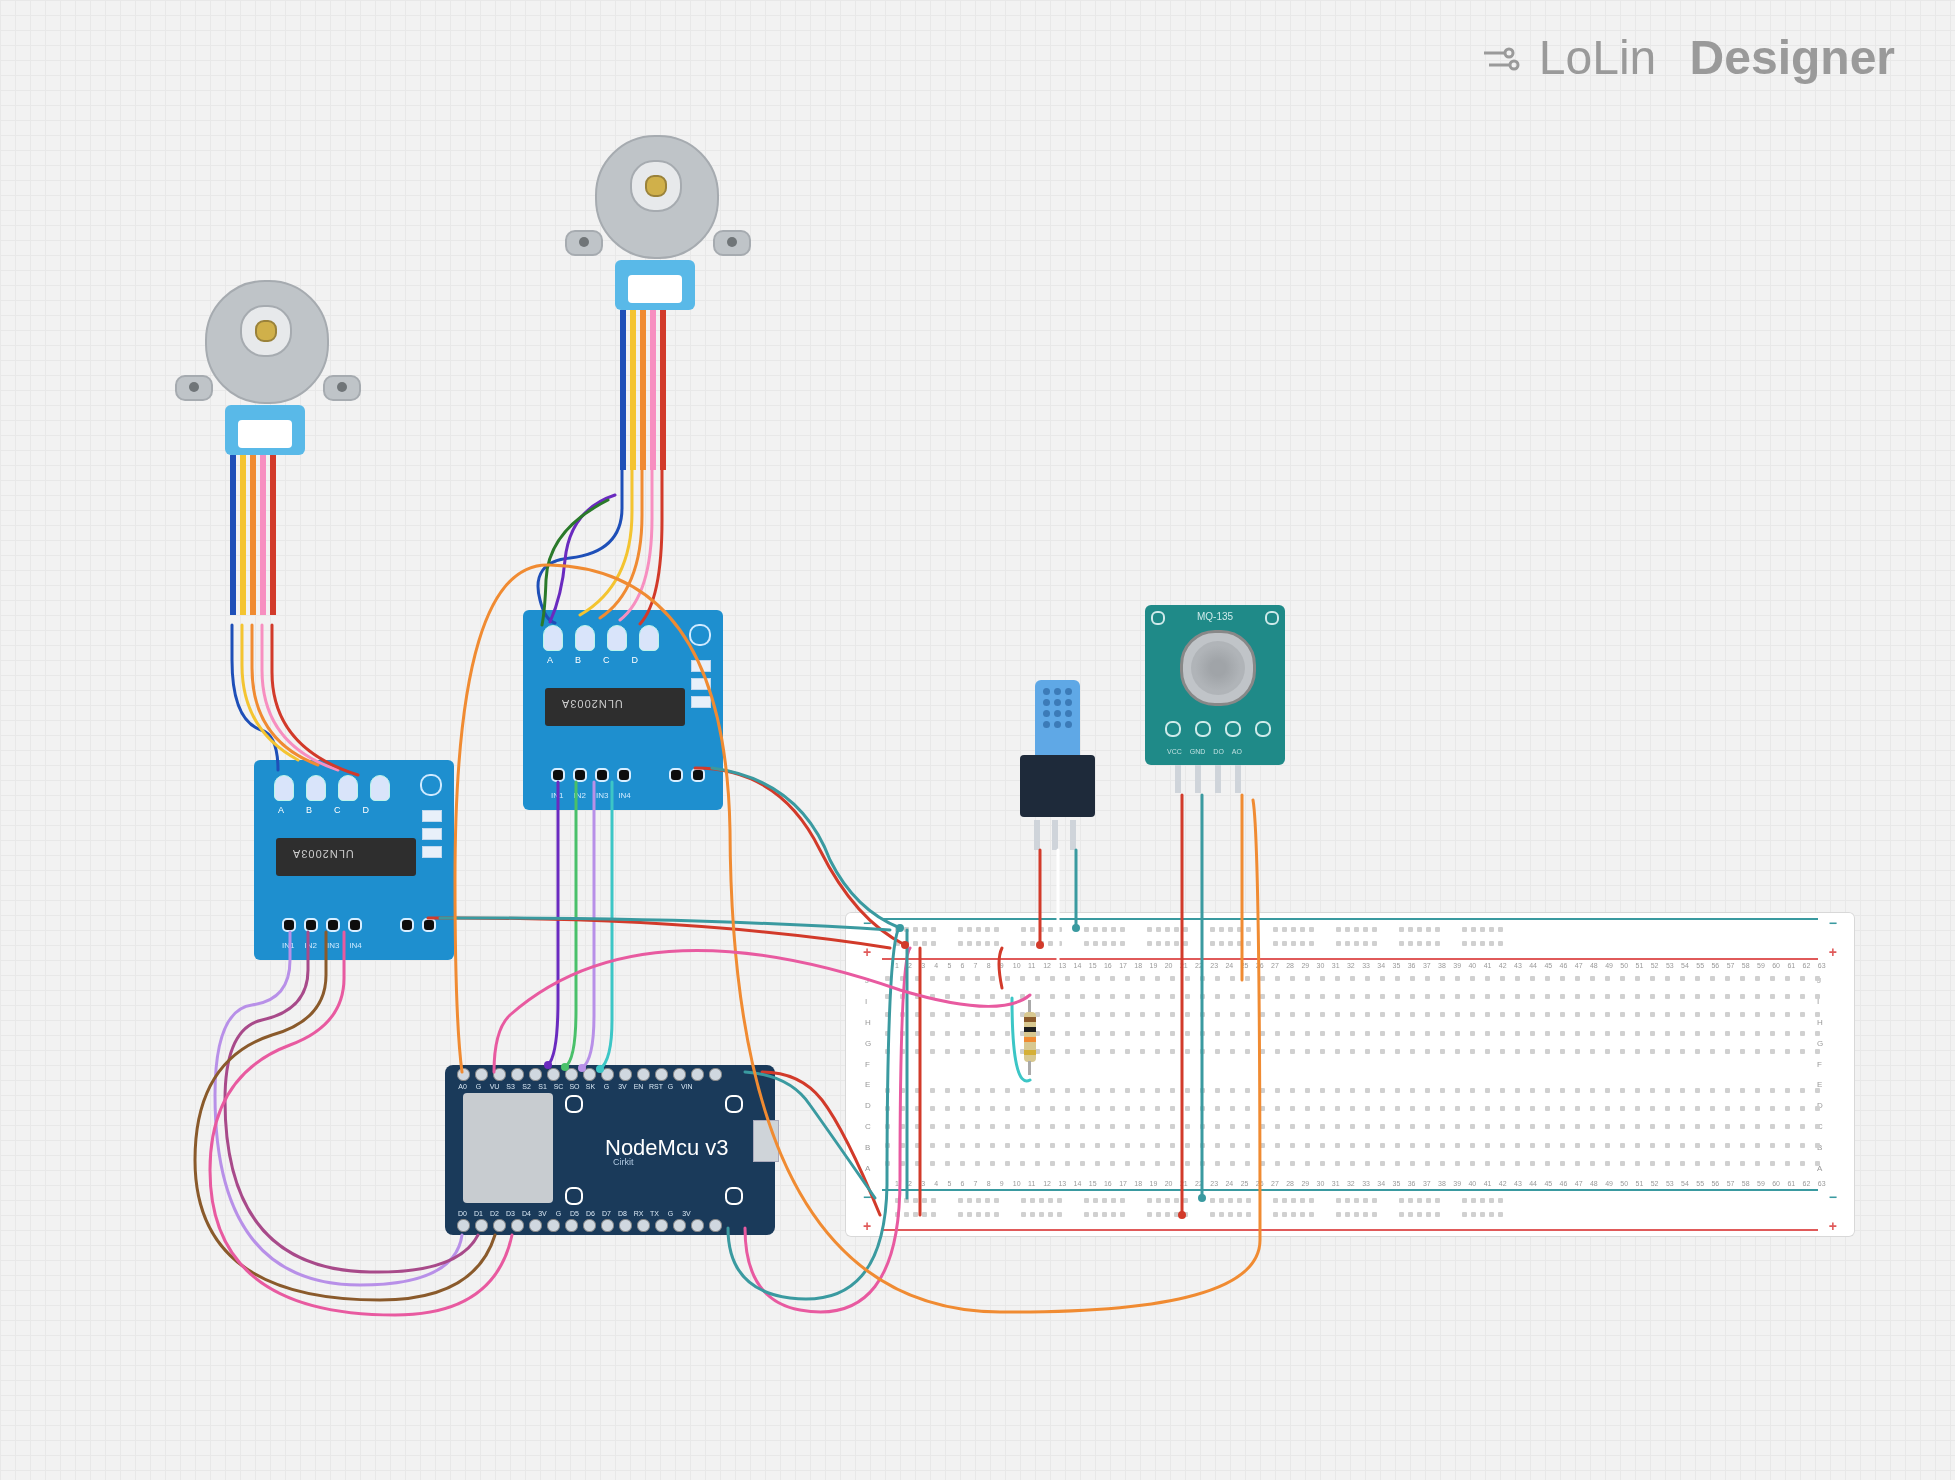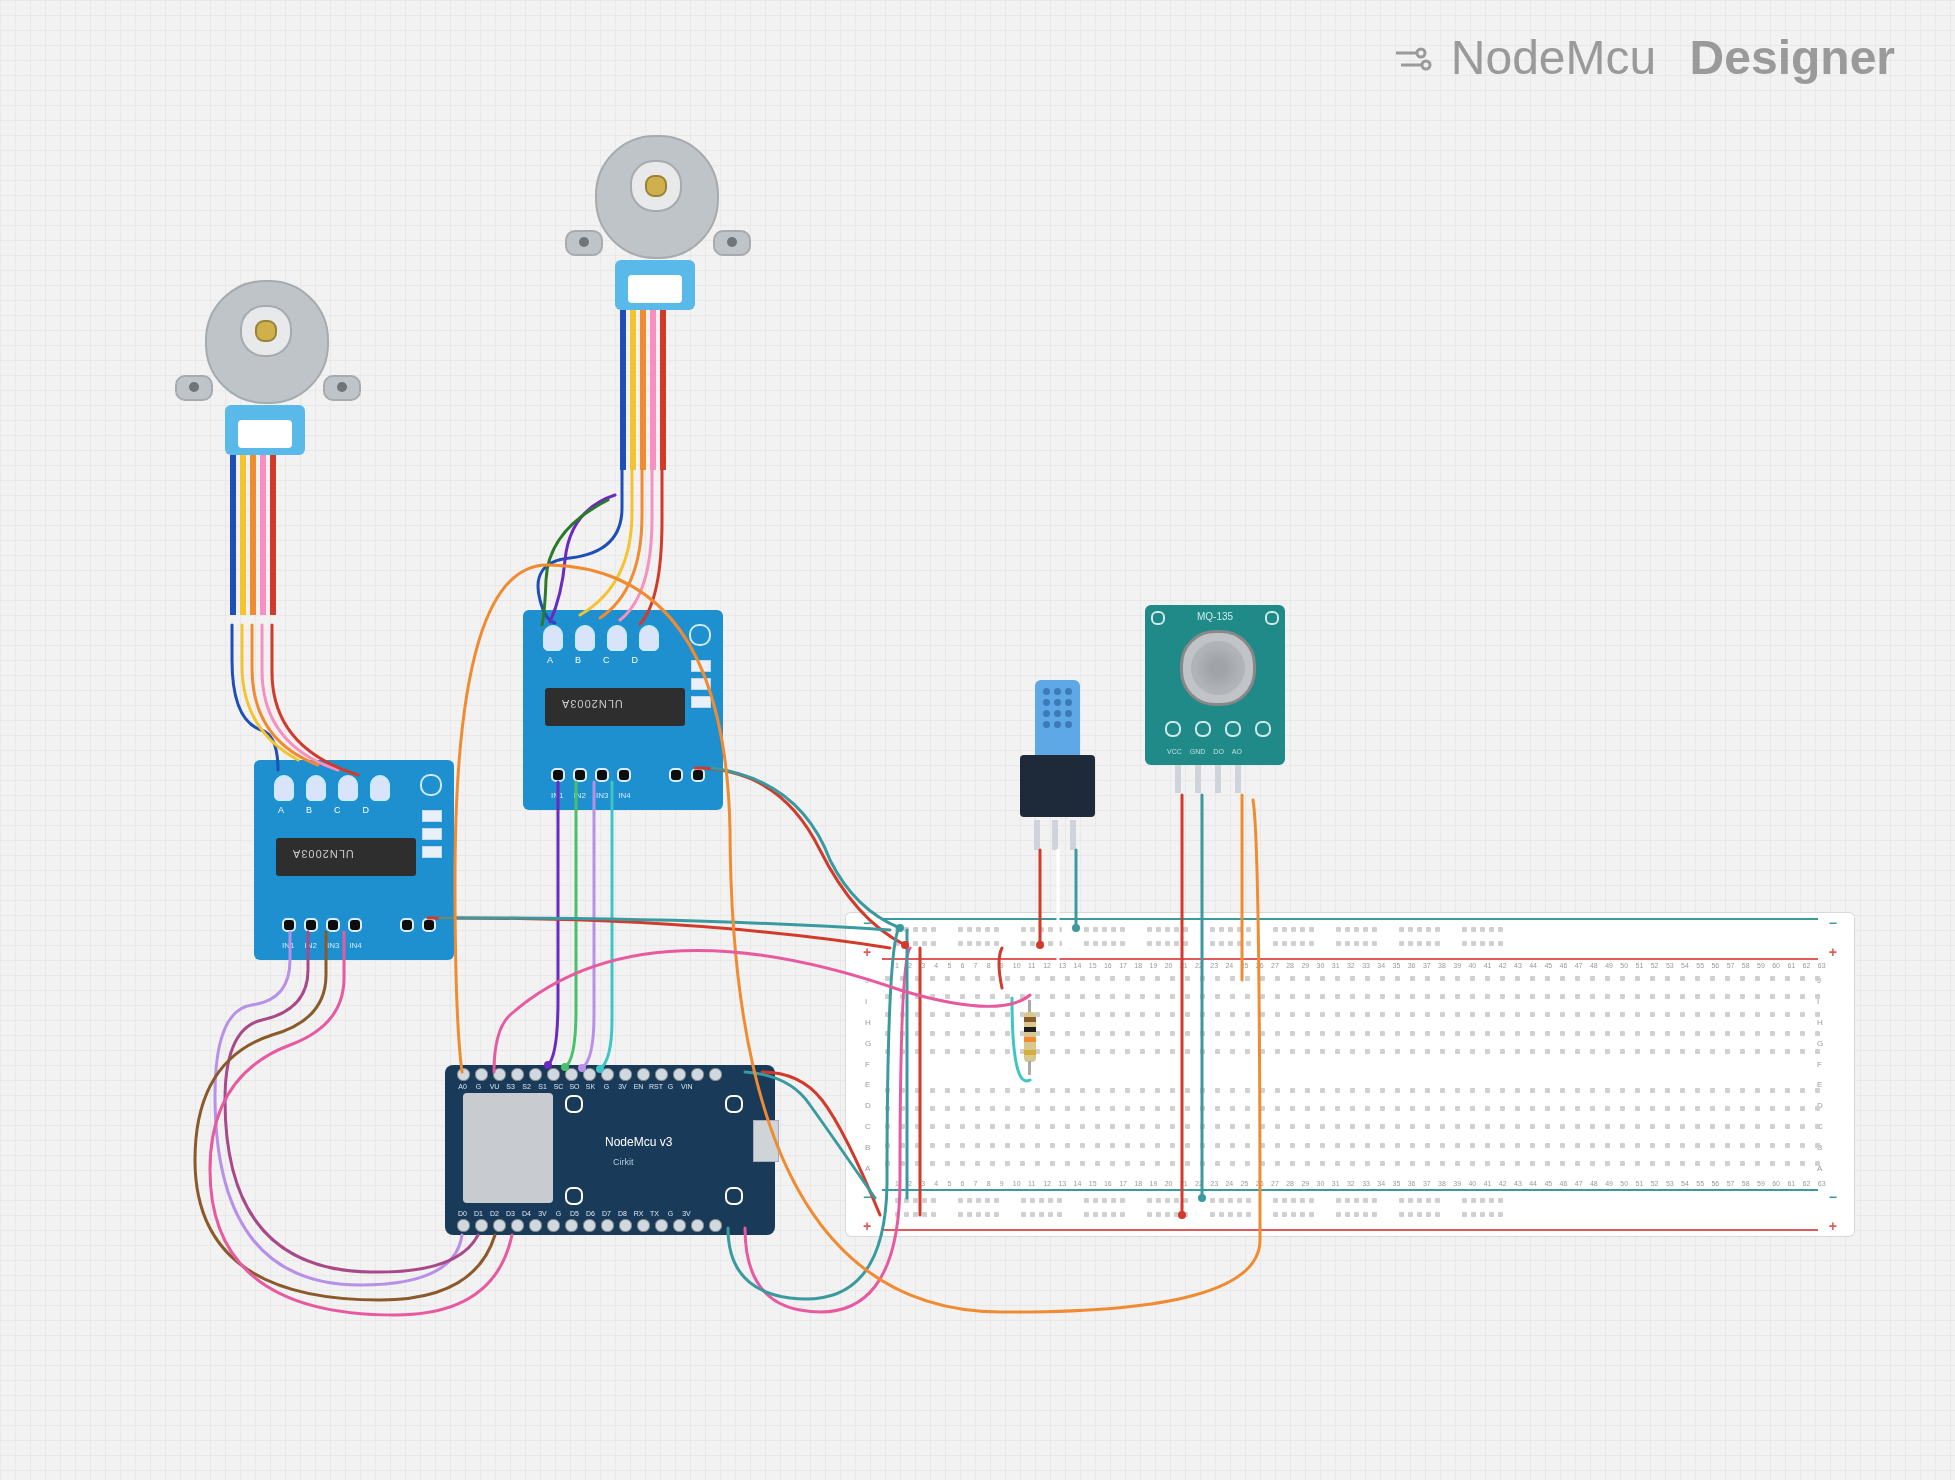--- a/index.html
+++ b/index.html
@@ -159,21 +159,21 @@
     background: #1a3a5a;
     border-radius: 8px;
     color:#fff;
   }
   .nodemcu .shield {
     position:absolute; top:28px; left:18px;
     width:90px;height:110px;background:#c8ccd0;border-radius:4px;
   }
   .nodemcu .mcu-title {
     position:absolute; top:70px; left:160px;
-    font-size:12px;color:#fff;
+    font-size:22px;color:#fff;
   }
   .nodemcu .mcu-sub {
     position:absolute; top:92px; left:168px;
     font-size:9px;color:#b0c8e0;
   }
   .nodemcu .usb {
     position:absolute; top:55px; right:-4px;
     width:24px;height:40px;background:#cfd4d9;border:1px solid #aab;
   }
   .nodemcu .pinrow {
@@ -346,21 +346,21 @@
 
 <div class="canvas">
 
   <div class="brand">
     <svg class="brand-icon" viewBox="0 0 50 30">
       <line x1="5" y1="10" x2="25" y2="10" stroke="#9a9a9a" stroke-width="3"></line>
       <circle cx="30" cy="10" r="4" fill="none" stroke="#9a9a9a" stroke-width="3"></circle>
       <line x1="10" y1="22" x2="30" y2="22" stroke="#9a9a9a" stroke-width="3"></line>
       <circle cx="35" cy="22" r="4" fill="none" stroke="#9a9a9a" stroke-width="3"></circle>
     </svg>
-    <span>NodeMcu</span>&nbsp;
+    <span>LoLin</span>&nbsp;
     <b>Designer</b>
   </div>
 
   <div class="component stepper" style="top:245px;left:155px;">
     <div class="ear left">
         <div class="hole"></div>
       </div>
     <div class="ear right">
         <div class="hole"></div>
       </div>

